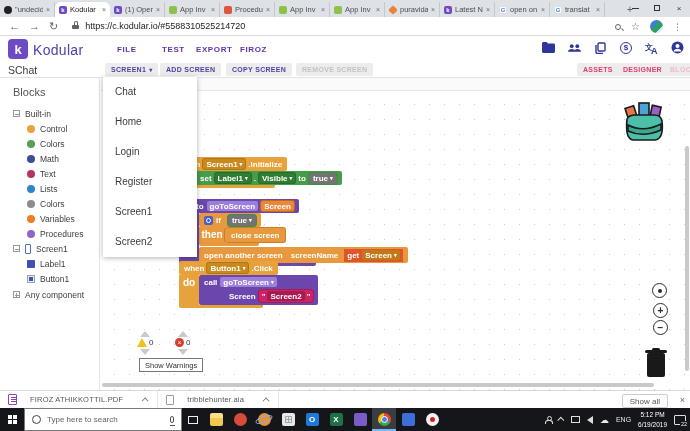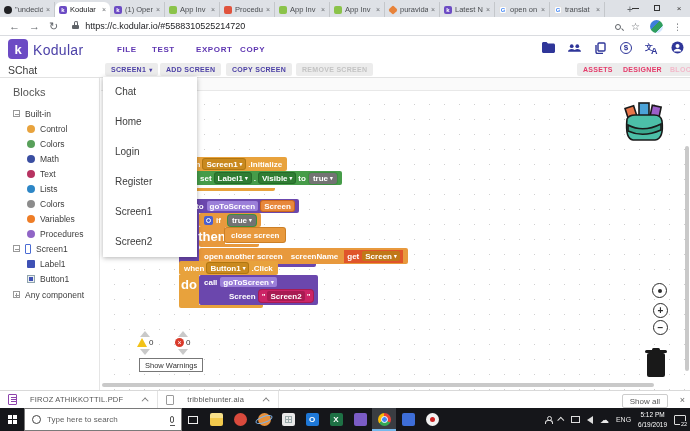--- a/index.html
+++ b/index.html
@@ -98,21 +98,21 @@
   .orange { background:#E8993D; }
   .chip { border-radius:2px; padding:0.5px 3px; display:flex; align-items:center; gap:2px; }
   .gold-chip { background:#C9891E; box-shadow:0 0 0 1px #b07611; }
   .green-chip { background:#2F7D33; box-shadow:0 0 0 1px #266b2a; }
   .purple-chip { background:#9B7FD9; }
   .orange-chip { background:#E8883C; box-shadow:0 0 0 1px #c9641d; }
   .get-chip { background:#C07818; }
   .mag-chip { background:#A81B52; }
   .dd { font-size:5.5px; }
   .cbody { display:flex; align-items:stretch; }
-  .spine { width:20px; display:flex; align-items:flex-start; justify-content:center; padding-top:2px; font-size:13px; }
+  .spine { width:20px; display:flex; align-items:flex-start; justify-content:center; padding-top:2px; font-size:10px; }
   .spine.wide { width:26px; }
   .cinner { display:flex; flex-direction:column; align-items:flex-start; }
   .cbot { height:3px; border-radius:0 0 2px 2px; width:60%; min-width:60px; }
   .valblk { background:#737373; box-shadow:0 0 0 1px #3C8E40; border-radius:3px; padding:1px 4px; display:flex; align-items:center; gap:2px; }
   .getblk { background:#E0542A; border-radius:0; padding:1.5px 3px; display:flex; align-items:center; gap:3px; margin-left:3px; }
   .gear { width:9px; height:9px; background:#4A5FD0; border-radius:2px; display:flex; align-items:center; justify-content:center; flex:0 0 auto; }
   .gear i { width:5px; height:5px; border:1.3px solid #fff; border-radius:50%; display:block; }
   .stmtblk { background:#E8993D; box-shadow:0 0 0 1px #cc7f26; border-radius:2px; padding:2px 6px; height:14px; display:flex; align-items:center; }
   .callwrap { background:#6B47AD; border-radius:2px; padding:0 0 2px 0; }
   .callrow { display:flex; align-items:center; gap:3px; padding:2px 5px; height:14px; }
@@ -306,23 +306,23 @@
     <span class="star">☆</span>
     <span class="avatar"></span>
     <span class="kebab">⋮</span>
   </div>
 </div>
 
 <div id="khead">
   <div id="klogo">k</div>
   <div id="kbrand">Kodular</div>
   <span class="kmenu" style="left:117px">FILE</span>
-  <span class="kmenu" style="left:152px">TEST</span>
+  <span class="kmenu" style="left:162px">TEST</span>
   <span class="kmenu" style="left:196px">EXPORT</span>
-  <span class="kmenu" style="left:240px">COPY</span>
+  <span class="kmenu" style="left:240px">FIROZ</span>
   <div id="hdricons">
     <span class="cicon">
       <svg width="13" height="11" viewBox="0 0 13 11">
           <path fill="#2F3699" d="M0 1.5C0 .7.7 0 1.5 0h3l1.5 1.5h5.5c.8 0 1.5.7 1.5 1.5v6.5c0 .8-.7 1.5-1.5 1.5h-10C.7 11 0 10.3 0 9.5z"></path>
         </svg>
     </span>
     <span class="cicon">
       <svg width="14" height="10" viewBox="0 0 14 10">
           <g fill="#2F3699">
             <circle cx="4" cy="3" r="2"></circle>

